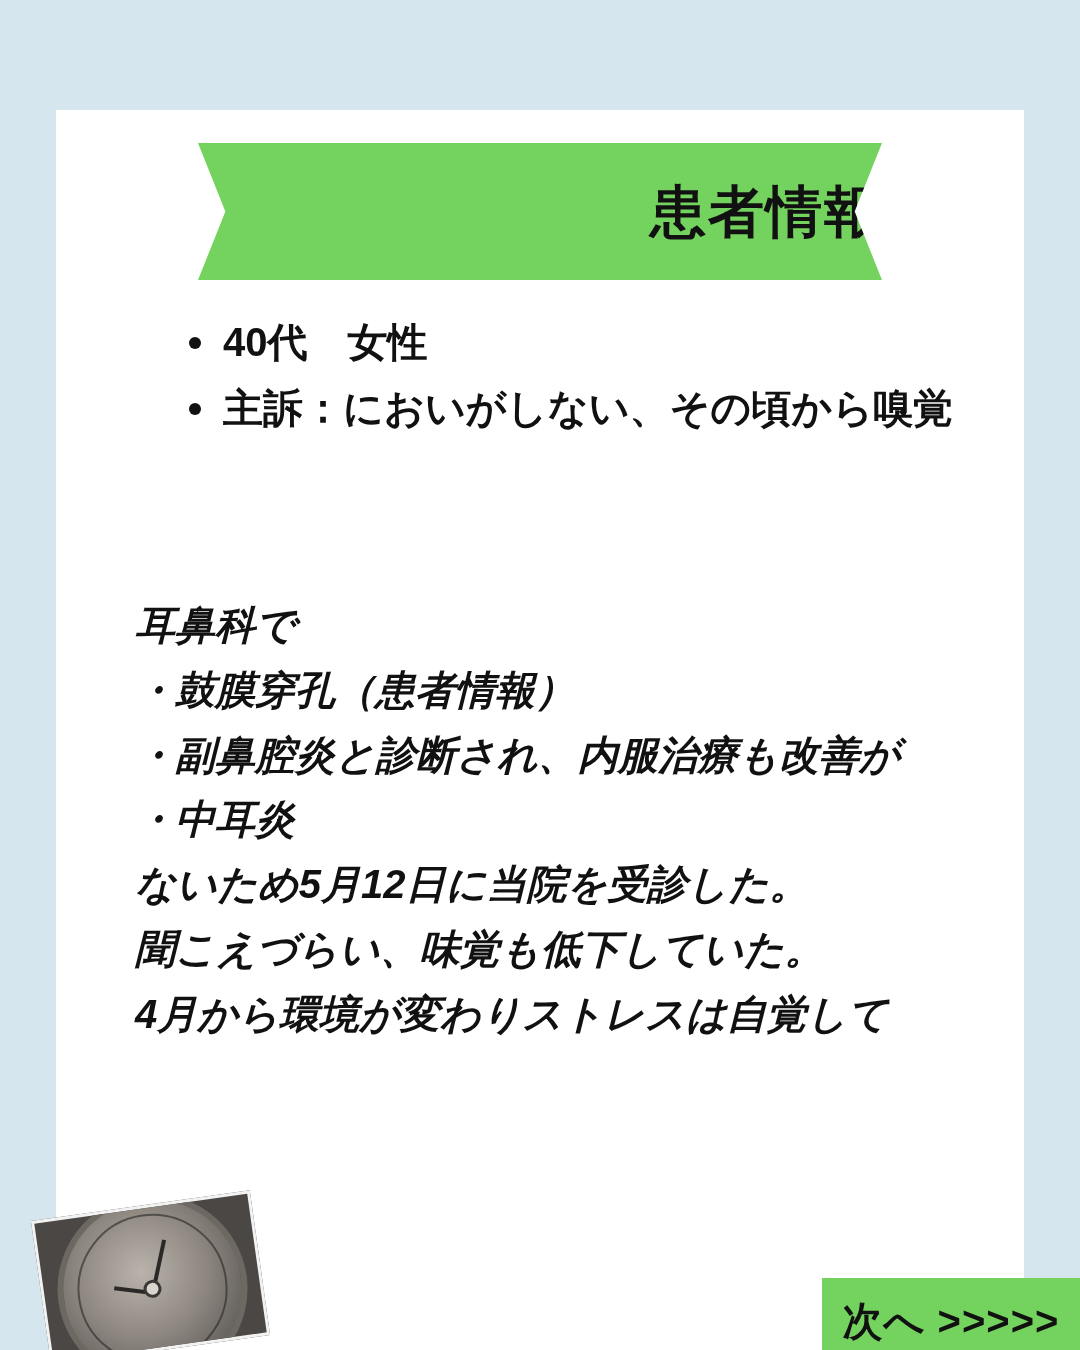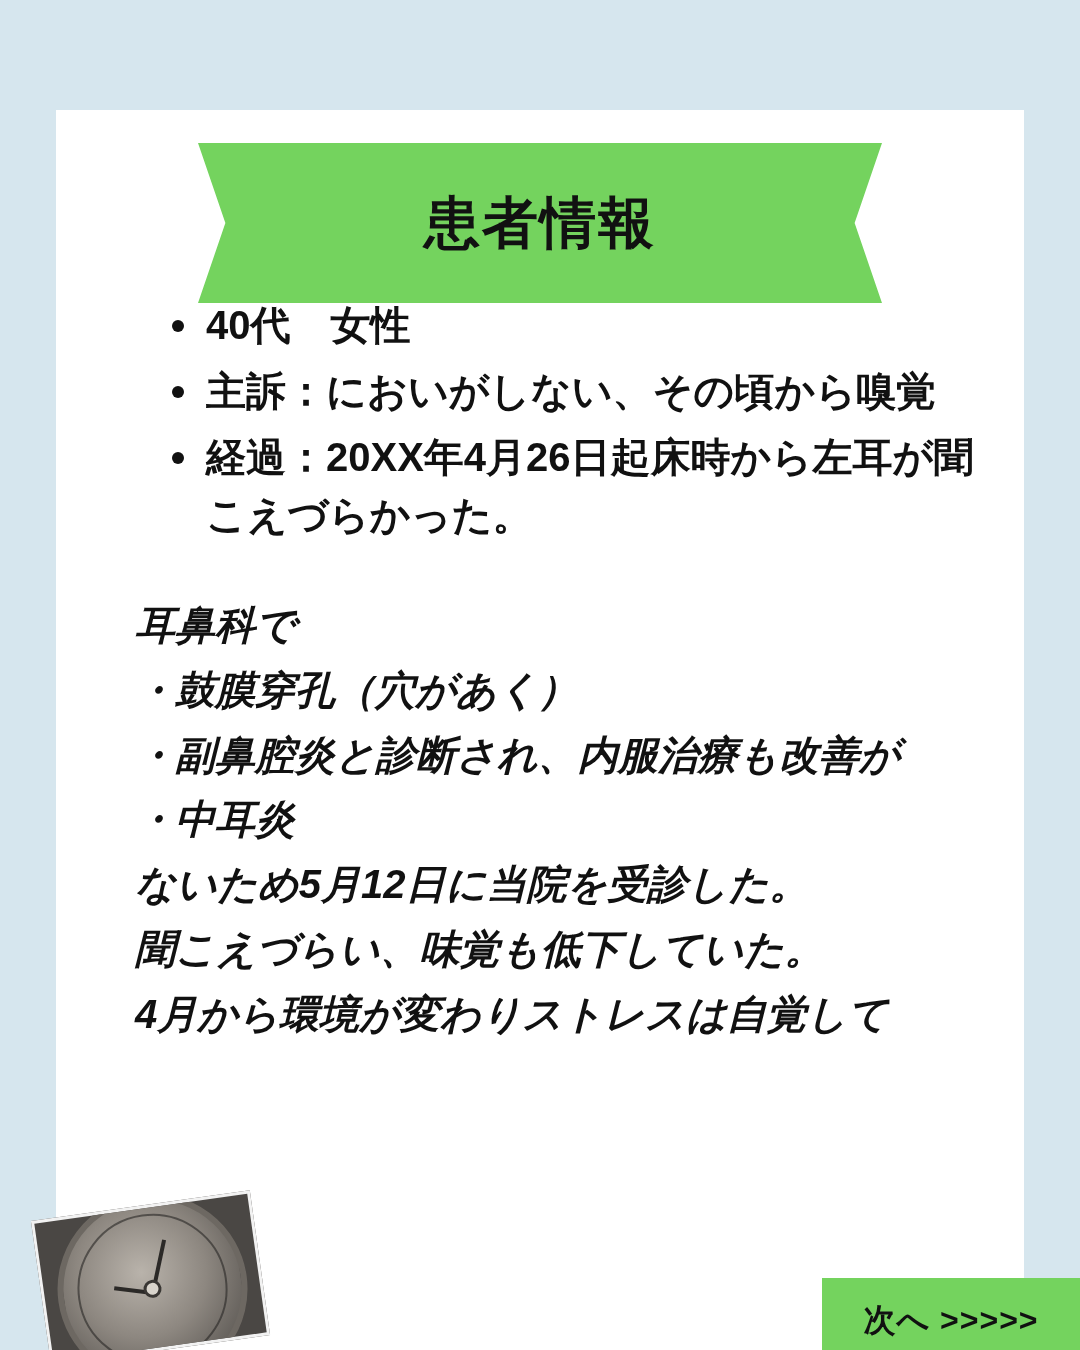--- a/index.html
+++ b/index.html
@@ -21,42 +21,42 @@
     width: 968px;
     height: 1240px;
     background: #ffffff;
     overflow: hidden;
   }
   .ribbon {
     position: absolute;
     left: 142px;
     top: 33px;
     width: 684px;
-    height: 160px;
+    height: 137px;
     background: #74d35e;
     clip-path: polygon(0 0, 100% 0, 100% 100%, 95% 50%, 100% 100%, 0 100%, 5% 50%);
     -webkit-clip-path: polygon(0 0, 100% 0, 96% 50%, 100% 100%, 0 100%, 4% 50%);
     clip-path: polygon(0 0, 100% 0, 96% 50%, 100% 100%, 0 100%, 4% 50%);
     display: flex;
     align-items: center;
-    justify-content: center;
+    justify-content: flex-end;
   }
   .ribbon-title {
     font-size: 56px;
     font-weight: bold;
     color: #111111;
     letter-spacing: 2px;
     line-height: 1;
   }
   .bullets {
     position: absolute;
     left: 108px;
     top: 186px;
     width: 820px;
-    margin: 0;
+    margin: 17px;
     padding: 0;
     list-style: none;
   }
   .bullets li {
     position: relative;
     padding-left: 42px;
     font-size: 40px;
     font-weight: bold;
     color: #111111;
     line-height: 1.45;
@@ -164,45 +164,44 @@
     left: 822px;
     top: 1278px;
     width: 258px;
     height: 86px;
     background: #74d35e;
     display: flex;
     align-items: center;
     justify-content: center;
   }
   .next-btn span {
-    font-size: 32px;
+    font-size: 40px;
     font-weight: bold;
     color: #111111;
     letter-spacing: 1px;
     white-space: nowrap;
   }
 </style>
 </head>
 <body>
 
 <div class="card">
 
   <div class="ribbon">
     <div class="ribbon-title">患者情報</div>
   </div>
 
   <ul class="bullets">
     <li>40代　女性</li>
     <li>主訴：においがしない、その頃から嗅覚</li>
-    <li>経過：20XX年4月26日起床時から左耳が聞こえづらかった。</li>
   </ul>
 
   <div class="body-text">
     <p>耳鼻科で</p>
-    <p>・鼓膜穿孔（穴があく）</p>
+    <p>・鼓膜穿孔（患者情報）</p>
     <p>・副鼻腔炎と診断され、内服治療も改善が</p>
     <p>・中耳炎</p>
     <p>ないため5月12日に当院を受診した。</p>
     <p>聞こえづらい、味覚も低下していた。</p>
     <p>4月から環境が変わりストレスは自覚して</p>
   </div>
 
 </div>
 
 <div class="photo">

